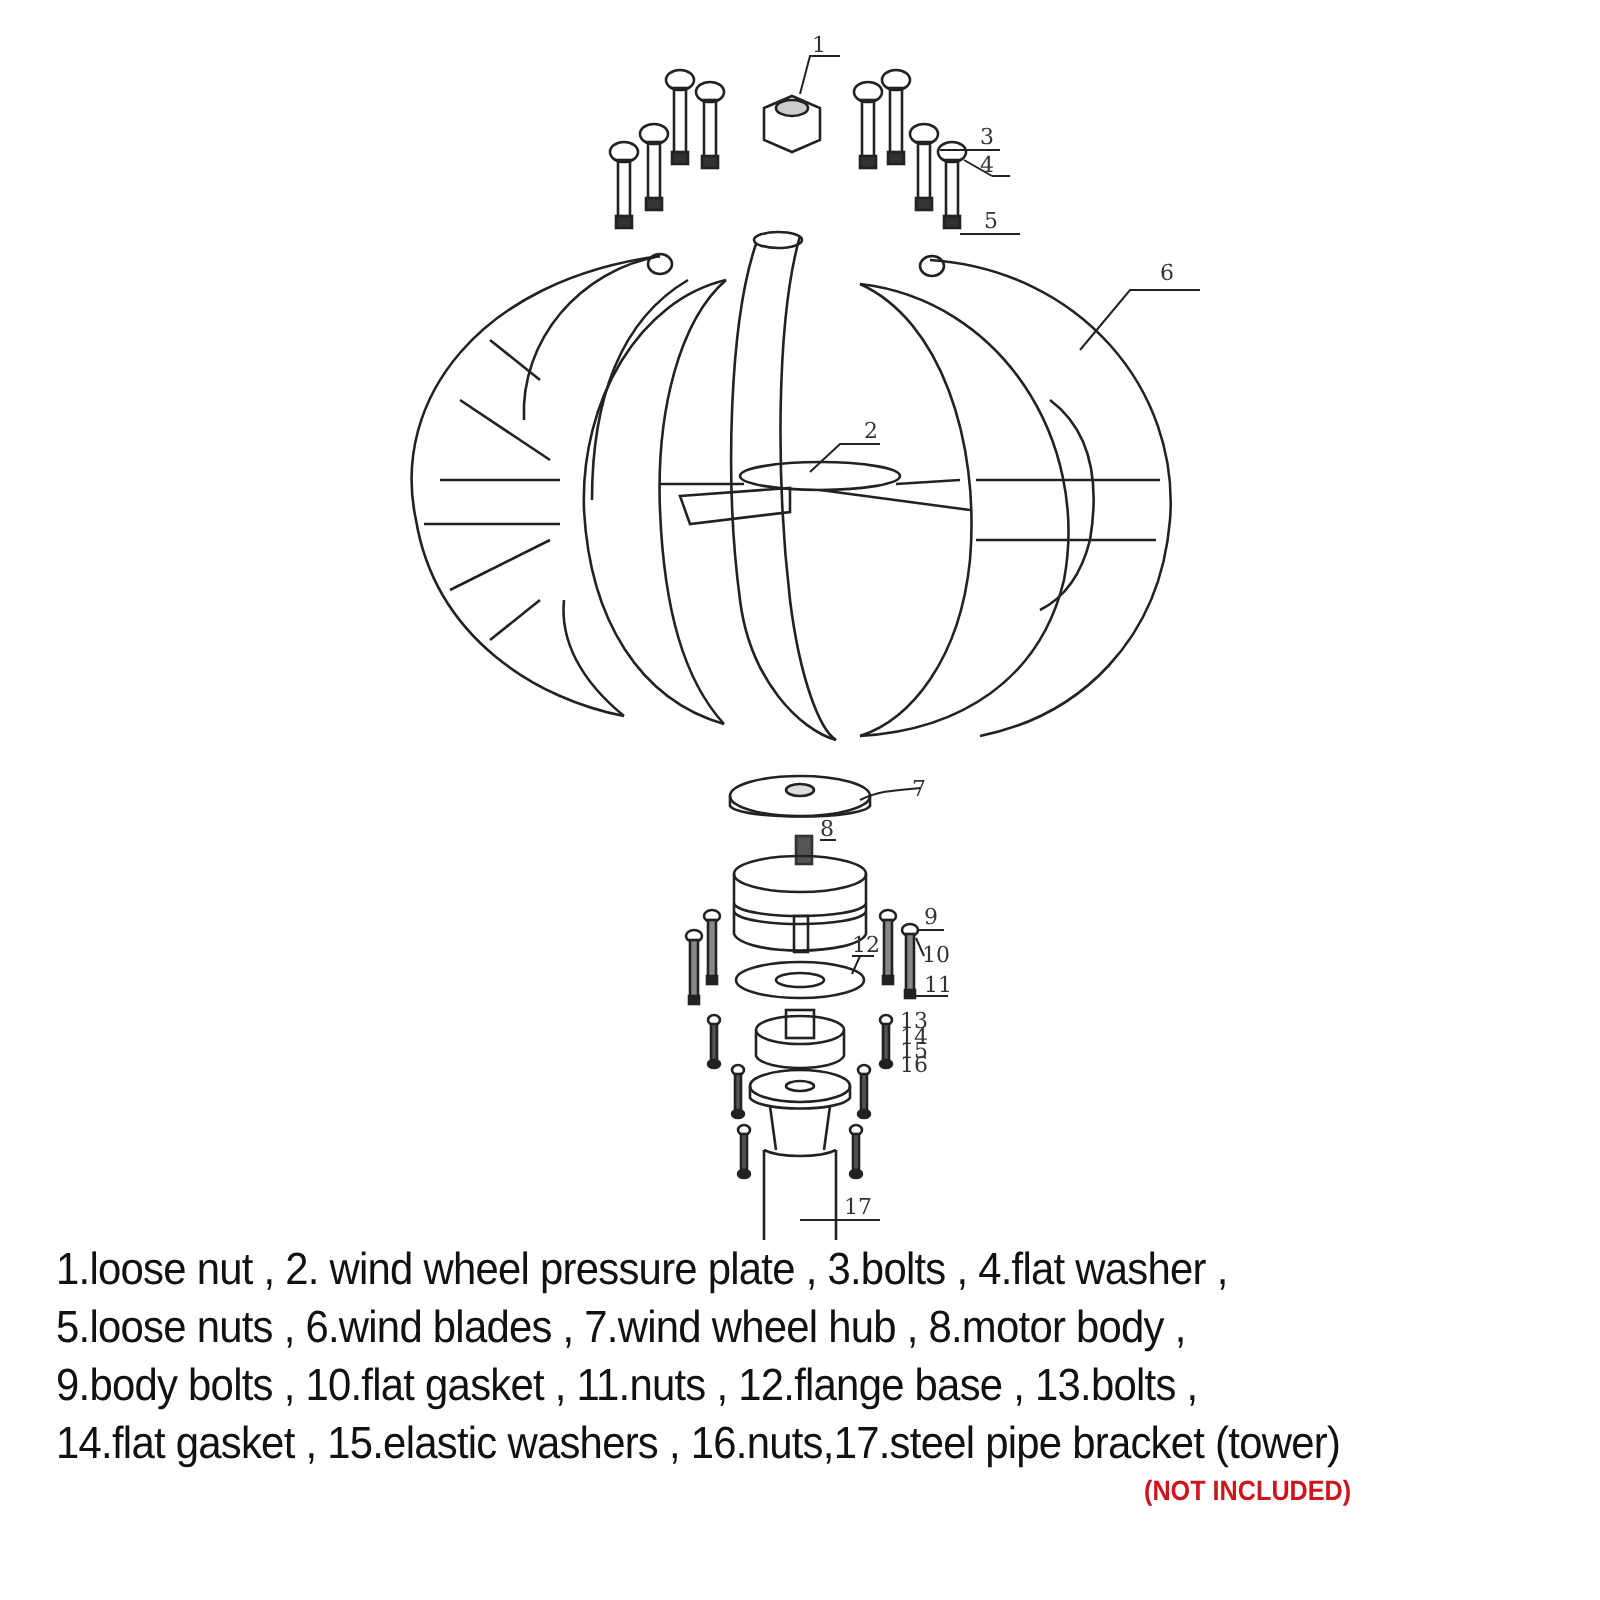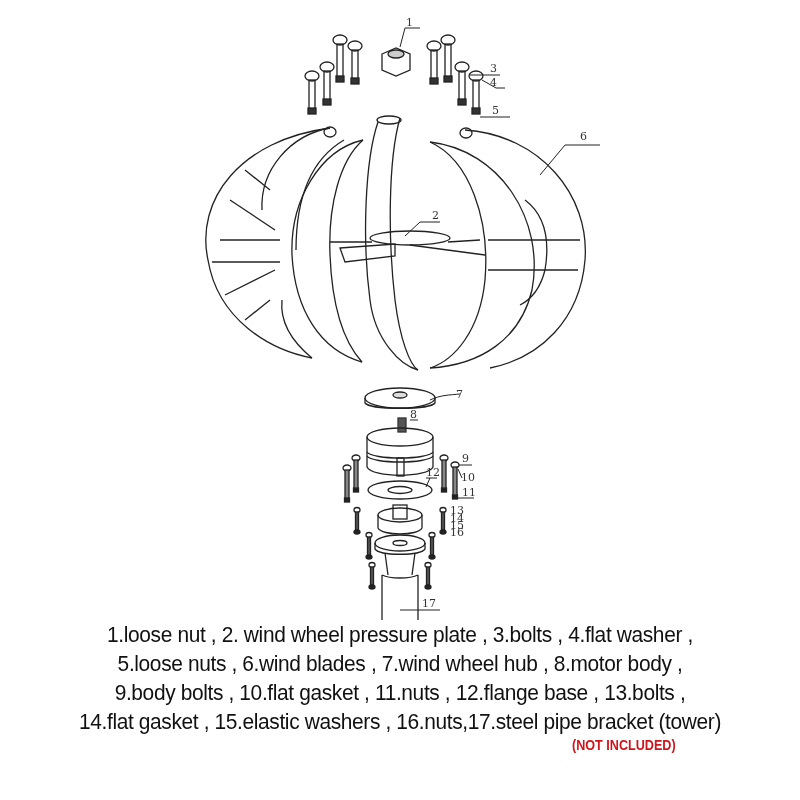--- a/index.html
+++ b/index.html
@@ -1,19 +1,19 @@
 <!DOCTYPE html>
 <html><head>
 <meta charset="utf-8">
 <style>
   html, body { margin:0; padding:0; background:#ffffff; }
   body { width:800px; height:800px; position:relative; overflow:hidden; font-family:"Liberation Sans", sans-serif; }
   #diagram { position:absolute; left:0; top:0; width:800px; height:620px; }
   .callout { font-family:"DejaVu Serif", serif; font-size:11px; fill:#333; }
-  .legend { position:absolute; left:0; top:620px; width:800px; text-align:center; color:#111; }
+  .legend { position:absolute; left:0; top:620px; width:800px; text-align:left; color:#111; }
   .legend .line { font-family:"Liberation Sans", sans-serif; font-size:22.5px; line-height:29px; white-space:nowrap; letter-spacing:-0.4px; transform:scaleX(0.93); }
   .note { position:absolute; left:572px; top:737px; font-family:"Liberation Sans", sans-serif; font-size:14px; font-weight:bold; color:#d0141c; transform:scaleX(0.9); transform-origin:left; }
 </style>
 </head>
 <body>
 
 <svg id="diagram" viewBox="0 0 800 620" xmlns="http://www.w3.org/2000/svg" fill="none" stroke="#222" stroke-width="1.3">
 
   <g>
     <g transform="translate(340,40)">

